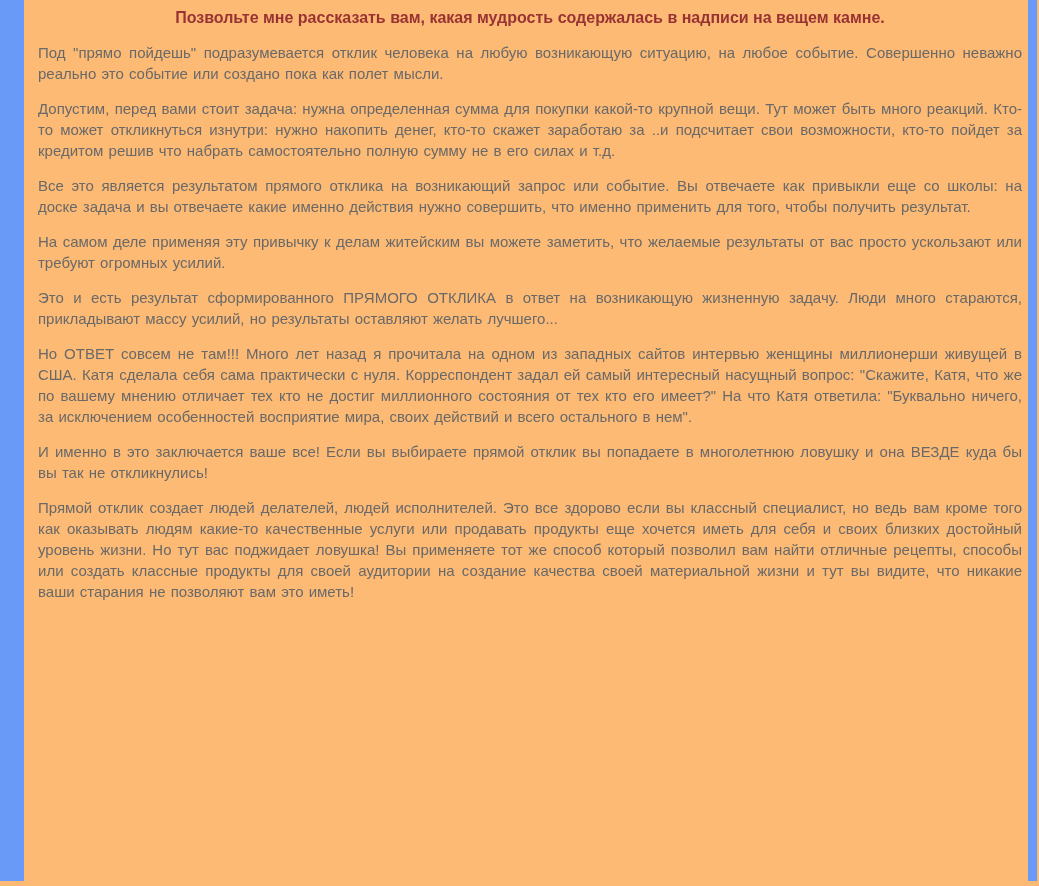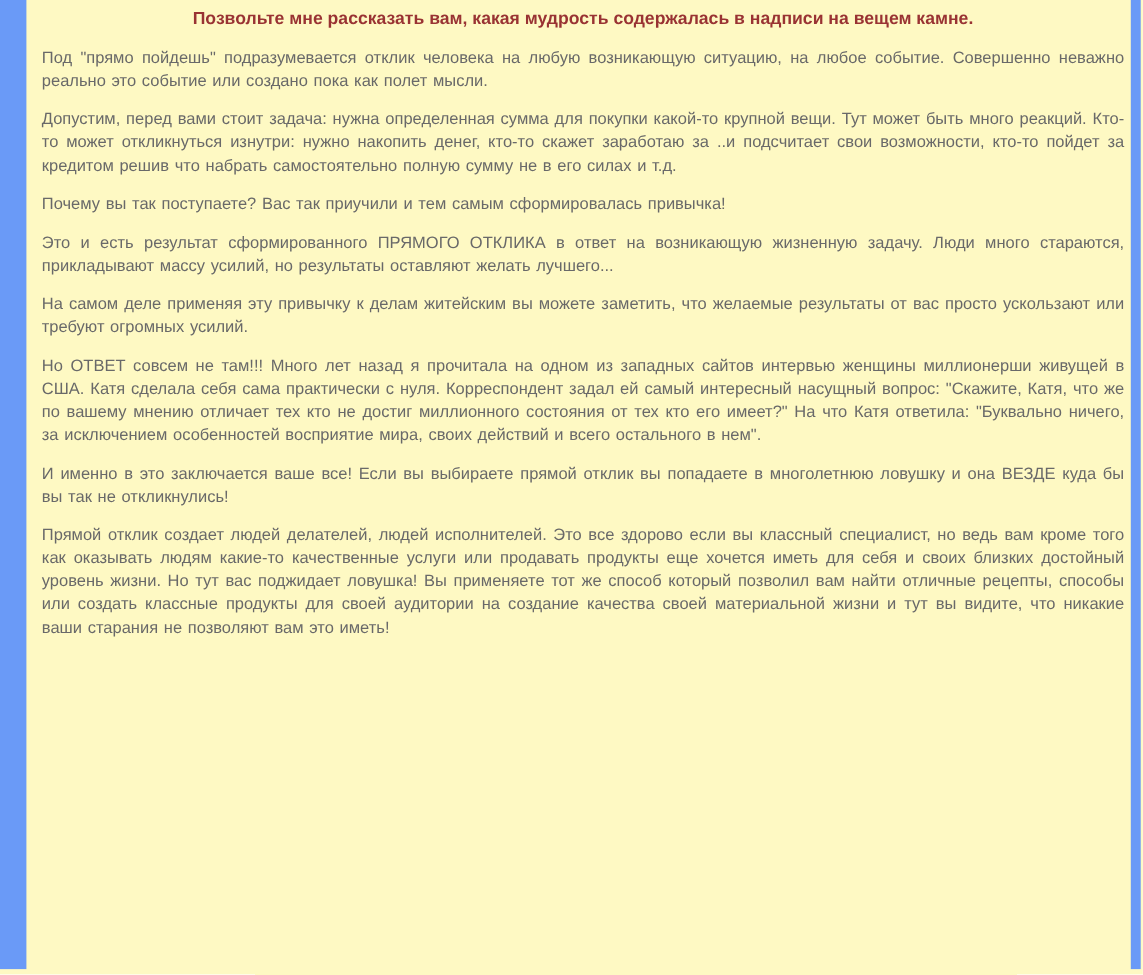--- a/index.html
+++ b/index.html
@@ -4,21 +4,21 @@
 <style>
   html, body {
     margin: 0;
     padding: 0;
     background: #ffffff;
   }
   .page {
     position: relative;
     width: 1039px;
     height: 886px;
-    background: #fef9c3;
+    background: #fdba74;
     overflow: hidden;
     font-family: "Liberation Sans", "DejaVu Sans", sans-serif;
   }
   .band {
     position: absolute;
     top: 0;
     height: 881px;
     background: #6a9af7;
   }
   .band-left {
@@ -59,22 +59,22 @@
 
   <div class="band band-left"></div>
   <div class="band band-right"></div>
 
   <div class="content">
     <h1 class="title">Позвольте мне рассказать вам, какая мудрость содержалась в надписи на вещем камне.</h1>
 
     <div class="body-text">
       <p>Под "прямо пойдешь" подразумевается отклик человека на любую возникающую ситуацию, на любое событие. Совершенно неважно реально это событие или создано пока как полет мысли.</p>
       <p>Допустим, перед вами стоит задача: нужна определенная сумма для покупки какой-то крупной вещи. Тут может быть много реакций. Кто-то может откликнуться изнутри: нужно накопить денег, кто-то скажет заработаю за ..и подсчитает свои возможности, кто-то пойдет за кредитом решив что набрать самостоятельно полную сумму не в его силах и т.д.</p>
-      <p>Почему вы так поступаете? Вас так приучили и тем самым сформировалась привычка!</p>
+      <p>Все это является результатом прямого отклика на возникающий запрос или событие. Вы отвечаете как привыкли еще со школы: на доске задача и вы отвечаете какие именно действия нужно совершить, что именно применить для того, чтобы получить результат.</p>
+      <p>На самом деле применяя эту привычку к делам житейским вы можете заметить, что желаемые результаты от вас просто ускользают или требуют огромных усилий.</p>
       <p>Это и есть результат сформированного ПРЯМОГО ОТКЛИКА в ответ на возникающую жизненную задачу. Люди много стараются, прикладывают массу усилий, но результаты оставляют желать лучшего...</p>
-      <p>На самом деле применяя эту привычку к делам житейским вы можете заметить, что желаемые результаты от вас просто ускользают или требуют огромных усилий.</p>
       <p>Но ОТВЕТ совсем не там!!! Много лет назад я прочитала на одном из западных сайтов интервью женщины миллионерши живущей в США. Катя сделала себя сама практически с нуля. Корреспондент задал ей самый интересный насущный вопрос: "Скажите, Катя, что же по вашему мнению отличает тех кто не достиг миллионного состояния от тех кто его имеет?" На что Катя ответила: "Буквально ничего, за исключением особенностей восприятие мира, своих действий и всего остального в нем".</p>
       <p>И именно в это заключается ваше все! Если вы выбираете прямой отклик вы попадаете в многолетнюю ловушку и она ВЕЗДЕ куда бы вы так не откликнулись!</p>
       <p>Прямой отклик создает людей делателей, людей исполнителей. Это все здорово если вы классный специалист, но ведь вам кроме того как оказывать людям какие-то качественные услуги или продавать продукты еще хочется иметь для себя и своих близких достойный уровень жизни. Но тут вас поджидает ловушка! Вы применяете тот же способ который позволил вам найти отличные рецепты, способы или создать классные продукты для своей аудитории на создание качества своей материальной жизни и тут вы видите, что никакие ваши старания не позволяют вам это иметь!</p>
     </div>
   </div>
 
 </div>
 
 </body></html>

